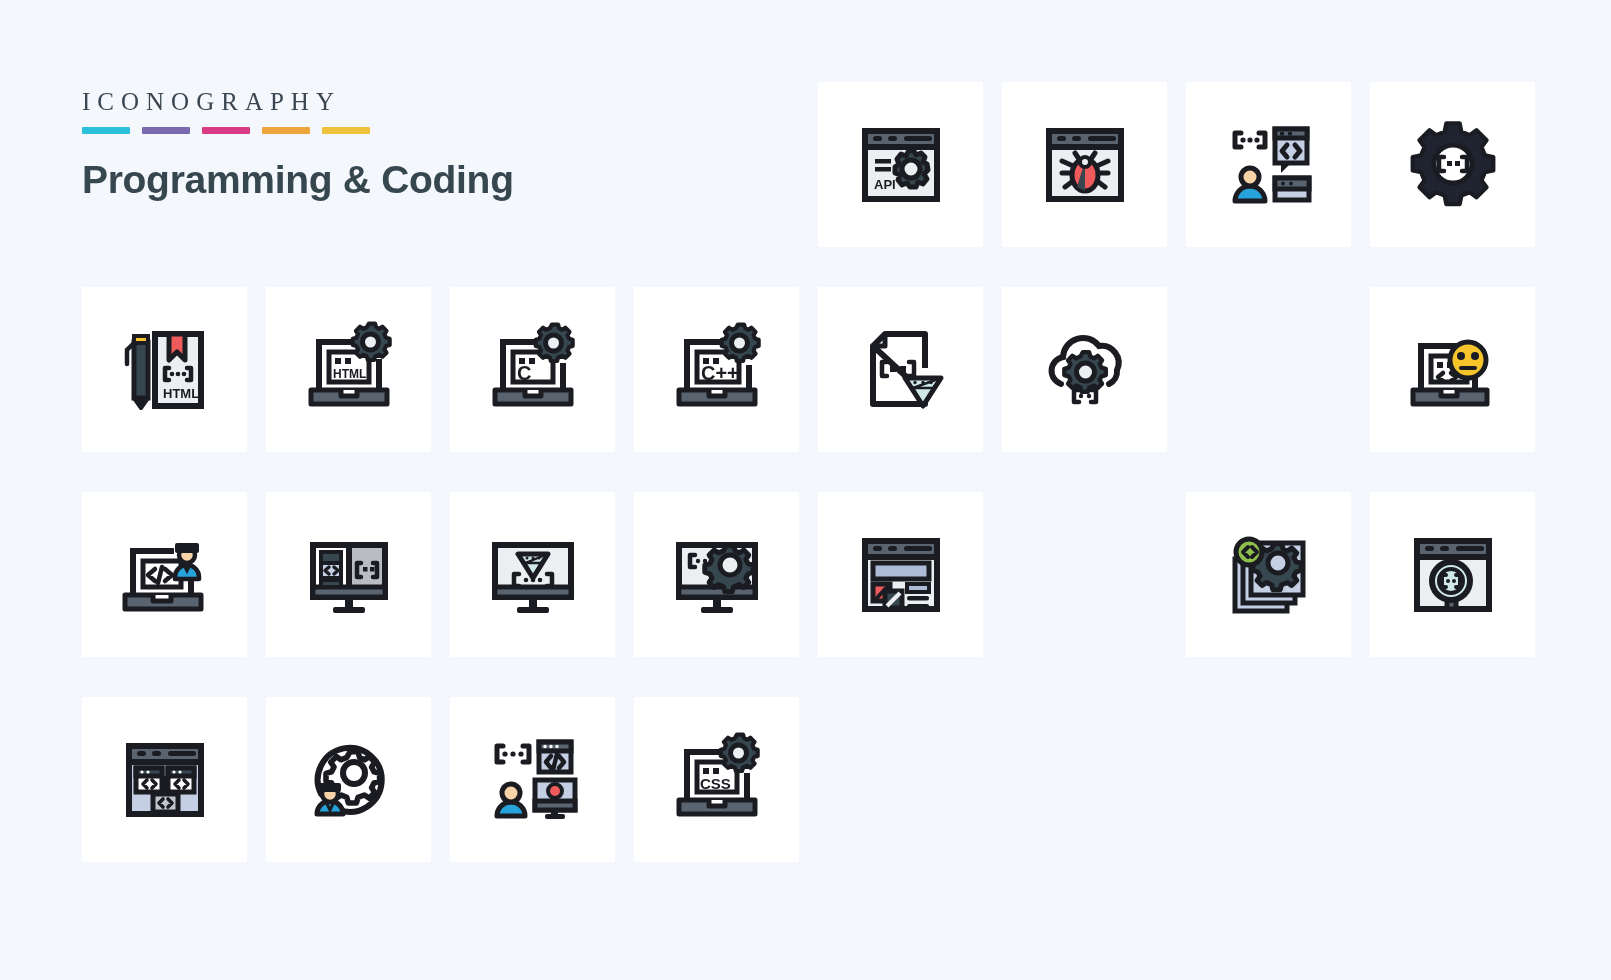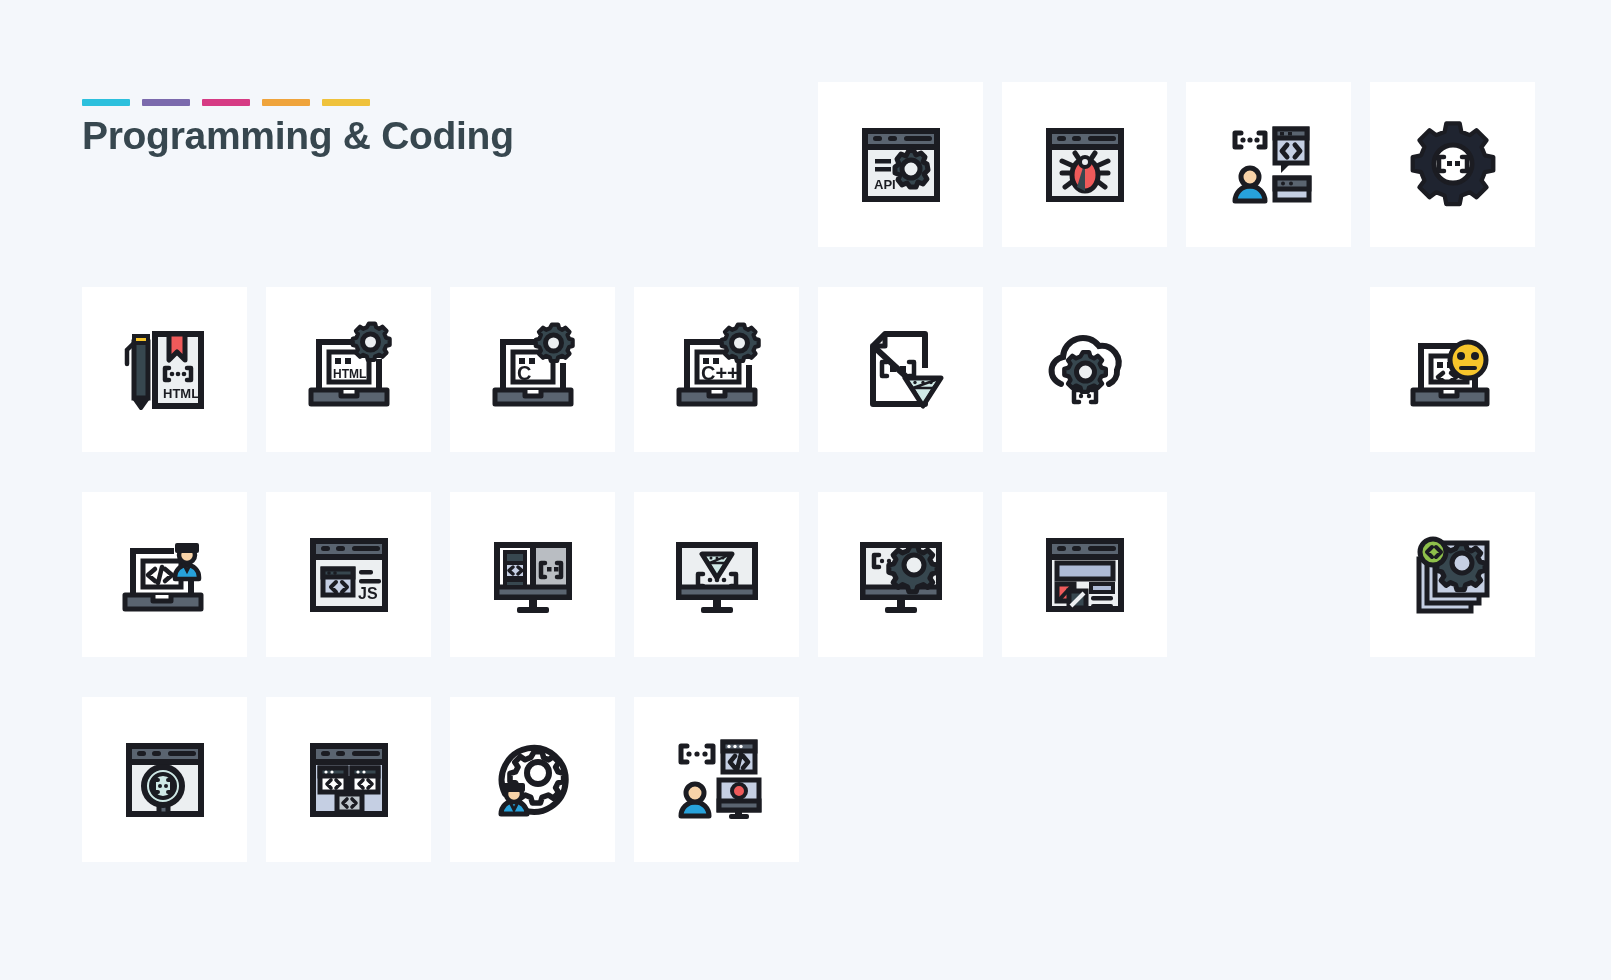--- a/index.html
+++ b/index.html
@@ -11,21 +11,21 @@
     position:relative;
   }
   .header{position:absolute;left:82px;top:88px;width:560px;}
   .kicker{
     font-size:25px;letter-spacing:7px;color:#3a4651;font-weight:400;
     font-family:"Liberation Serif", serif;
   }
   .bars{display:flex;gap:12px;margin-top:11px;}
   .bar{width:48px;height:7px;border-radius:1px;}
   .title{
-    margin-top:8px;font-size:39px;font-weight:700;color:#37474f;
+    margin-top:24px;font-size:39px;font-weight:700;color:#37474f;
     letter-spacing:-0.3px;white-space:nowrap;
   }
 
   .grid{
     position:absolute;left:82px;top:82px;
     width:1452px;
     display:grid;
     grid-template-columns:repeat(8,165px);
     grid-template-rows:repeat(4,165px);
     column-gap:19px;row-gap:40px;text-align:right;
@@ -34,20 +34,21 @@
     background:#ffffff;
     display:flex;align-items:center;justify-content:center;
   }
   .cell.empty{background:transparent;}
   .cell svg{display:block;}
 </style>
 </head>
 <body>
 
 <div class="header">
+  <div class="kicker">ICONOGRAPHY</div>
   <div class="bars">
     <div class="bar" style="background:#2cc0dd"></div>
     <div class="bar" style="background:#7b6aad"></div>
     <div class="bar" style="background:#d63b84"></div>
     <div class="bar" style="background:#efa43c"></div>
     <div class="bar" style="background:#efc23c"></div>
   </div>
   <div class="title">Programming &amp; Coding</div>
 </div>
 
@@ -267,37 +268,20 @@
       <path d="M40 44 L33 50 L40 56 M50 44 L57 50 L50 56 M47 42 L43 58" stroke="#1b1c22" stroke-width="4.5" fill="none" stroke-linecap="round" stroke-linejoin="round"></path>
       <path d="M10 70 L86 70 L86 84 L10 84 Z" fill="#5a6470" stroke="#1b1c22" stroke-width="5" stroke-linejoin="round"></path>
       <path d="M38 70 L38 76 L56 76 L56 70" fill="#ffffff" stroke="#1b1c22" stroke-width="5" stroke-linejoin="round"></path>
       <path d="M60 52 A12 12 0 0 1 84 52 L84 54 L60 54 Z" fill="#27a2db" stroke="#1b1c22" stroke-width="4.5" stroke-linejoin="round"></path>
       <circle cx="72" cy="30" r="8" fill="#f8d3a8" stroke="#1b1c22" stroke-width="4.5"></circle>
       <path d="M62 26 L62 20 L82 20 L82 26 Z" fill="#1b1c22" stroke="#1b1c22" stroke-width="4" stroke-linejoin="round"></path>
       <path d="M68 38 L72 46 L76 38" fill="none" stroke="#1b1c22" stroke-width="3"></path>
     </svg>
   </div>
 
-  <div class="cell">
-    <svg width="100" height="100" viewBox="0 0 100 100">
-      <rect x="14" y="16" width="72" height="68" fill="#eceff1" stroke="#1b1c22" stroke-width="6"></rect>
-      <rect x="14" y="16" width="72" height="16" fill="#5a6470" stroke="#1b1c22" stroke-width="6"></rect>
-      <rect x="22" y="21" width="9" height="5" rx="2.5" fill="#1b1c22"></rect>
-      <rect x="37" y="21" width="9" height="5" rx="2.5" fill="#1b1c22"></rect>
-      <rect x="53" y="21" width="28" height="5" rx="2.5" fill="#1b1c22"></rect>
-      <rect x="24" y="44" width="30" height="26" fill="#c5cfe3" stroke="#1b1c22" stroke-width="5"></rect>
-      <rect x="24" y="44" width="30" height="8" fill="#37474f" stroke="#1b1c22" stroke-width="5"></rect>
-      <circle cx="30" cy="48" r="1.8" fill="#1b1c22"></circle>
-      <circle cx="36" cy="48" r="1.8" fill="#1b1c22"></circle>
-      <path d="M37 57 L32 62 L37 67 M43 57 L48 62 L43 67" stroke="#1b1c22" stroke-width="4" fill="none" stroke-linecap="round" stroke-linejoin="round"></path>
-      <rect x="60" y="45" width="14" height="4.5" rx="2" fill="#1b1c22"></rect>
-      <rect x="60" y="54" width="22" height="4.5" rx="2" fill="#1b1c22"></rect>
-      <text x="59" y="74" font-family="Liberation Sans, sans-serif" font-size="16" font-weight="700" fill="#1b1c22">JS</text>
-    </svg>
-  </div>
 
   <div class="cell">
     <svg width="100" height="100" viewBox="0 0 100 100">
       <rect x="14" y="20" width="72" height="52" fill="#b9bdc2" stroke="#1b1c22" stroke-width="6"></rect>
       <rect x="14" y="20" width="36" height="52" fill="#ffffff" stroke="#1b1c22" stroke-width="6"></rect>
       <rect x="14" y="62" width="72" height="10" fill="#5a6470" stroke="#1b1c22" stroke-width="5"></rect>
       <rect x="22" y="27" width="20" height="11" fill="#37474f" stroke="#1b1c22" stroke-width="4"></rect>
       <rect x="22" y="38" width="20" height="15" fill="#c5cfe3" stroke="#1b1c22" stroke-width="4"></rect>
       <path d="M30 42 L26 45.5 L30 49 M35 42 L39 45.5 L35 49" stroke="#1b1c22" stroke-width="3.4" fill="none" stroke-linecap="round" stroke-linejoin="round"></path>
       <rect x="22" y="55" width="20" height="7" fill="#37474f" stroke="#1b1c22" stroke-width="4"></rect>
@@ -464,16 +448,31 @@
       <rect x="52" y="50" width="40" height="30" fill="#c5cfe3" stroke="#1b1c22" stroke-width="5"></rect>
       <rect x="52" y="71" width="40" height="9" fill="#5a6470" stroke="#1b1c22" stroke-width="5"></rect>
       <circle cx="72" cy="61" r="7" fill="#ef5a5a" stroke="#1b1c22" stroke-width="4"></circle>
       <rect x="68" y="80" width="7" height="6" fill="#1b1c22"></rect>
       <rect x="62" y="84" width="20" height="5" rx="2" fill="#1b1c22"></rect>
       <path d="M14 86 A14 14 0 0 1 42 86 Z" fill="#27a2db" stroke="#1b1c22" stroke-width="5" stroke-linejoin="round"></path>
       <circle cx="28" cy="63" r="9" fill="#f8d3a8" stroke="#1b1c22" stroke-width="5"></circle>
     </svg>
   </div>
 
+  <div class="cell">
+    <svg width="100" height="100" viewBox="0 0 100 100">
+      <path d="M20 22 L20 70 M20 22 L62 22 M80 46 L80 70" stroke="#1b1c22" stroke-width="6" fill="none" stroke-linecap="square"></path>
+      <path d="M30 32 L70 32 L70 62 L30 62 Z" fill="none" stroke="#1b1c22" stroke-width="5"></path>
+      <rect x="36" y="38" width="6" height="6" fill="#1b1c22"></rect>
+      <rect x="46" y="38" width="6" height="6" fill="#1b1c22"></rect>
+      <text x="33" y="59" font-family="Liberation Sans, sans-serif" font-size="15" font-weight="700" fill="#1b1c22">CSS</text>
+      <path d="M12 70 L88 70 L88 84 L12 84 Z" fill="#5a6470" stroke="#1b1c22" stroke-width="5" stroke-linejoin="round"></path>
+      <path d="M42 70 L42 76 L58 76 L58 70" fill="#ffffff" stroke="#1b1c22" stroke-width="5" stroke-linejoin="round"></path>
+      <g transform="translate(73,30)">
+        <path d="M-6,-20 L6,-20 L8,-13 L14,-10 L20,-14 L28,-6 L24,0 L27,7 L34,9 L34,21 L27,23 L24,30 L28,36 L20,44 L14,40 L6,43 L4,50 L-8,50 L-10,43 L-17,40 L-23,44 L-31,36 L-27,30 L-30,23 L-37,21 L-37,9 L-30,7 L-27,0 L-31,-6 L-23,-14 L-17,-10 L-10,-13 Z" transform="translate(0,-15) scale(0.52)" fill="#37474f" stroke="#1b1c22" stroke-width="8" stroke-linejoin="round"></path>
+        <circle cx="-1.5" cy="-7" r="8" fill="#eceff1" stroke="#1b1c22" stroke-width="5"></circle>
+      </g>
+    </svg>
+  </div>
 
   <div class="cell empty"></div>
 
 </div>
 
 </body></html>

